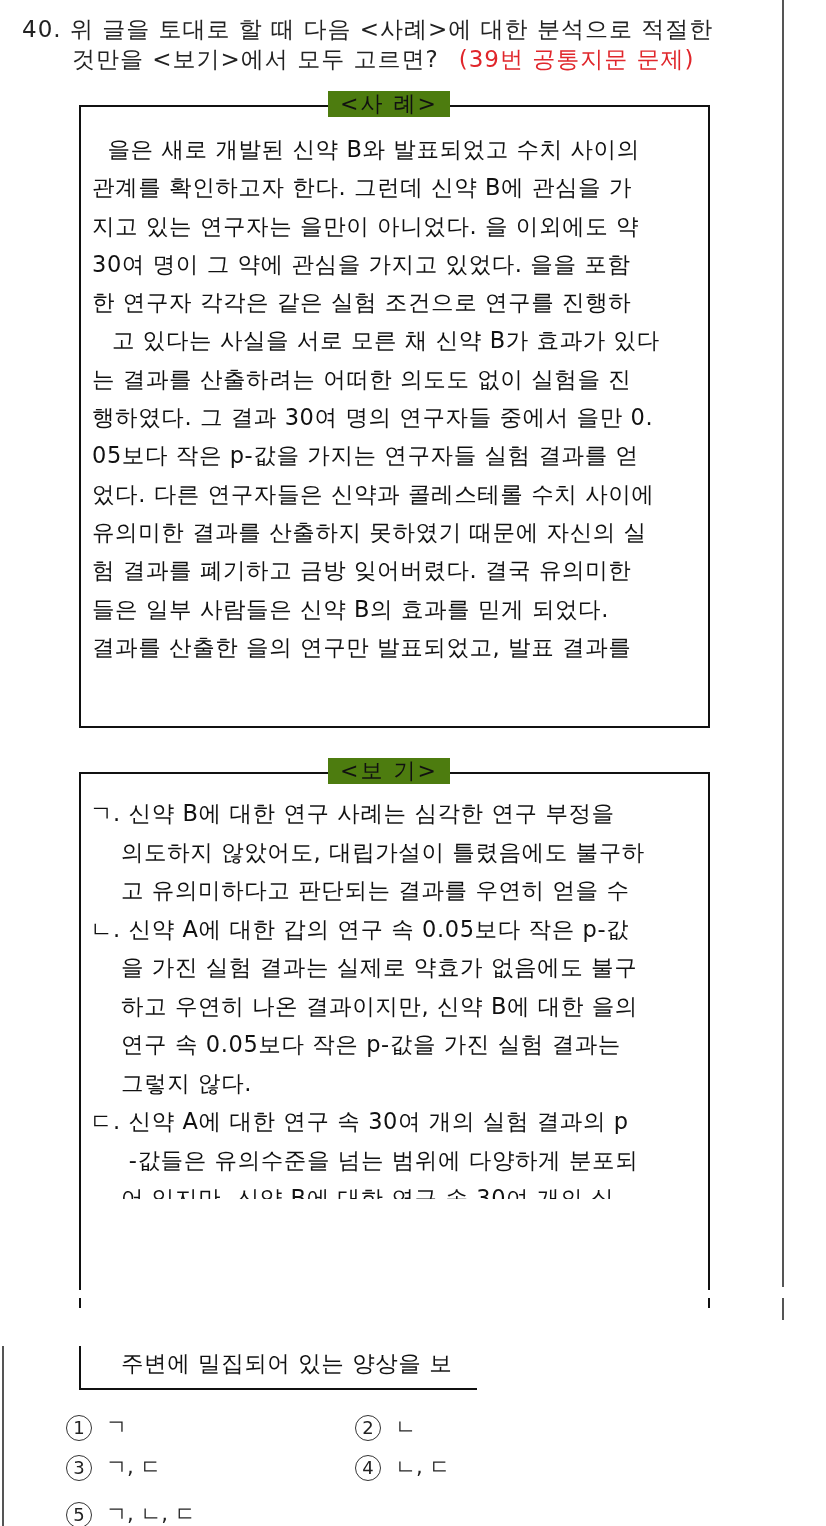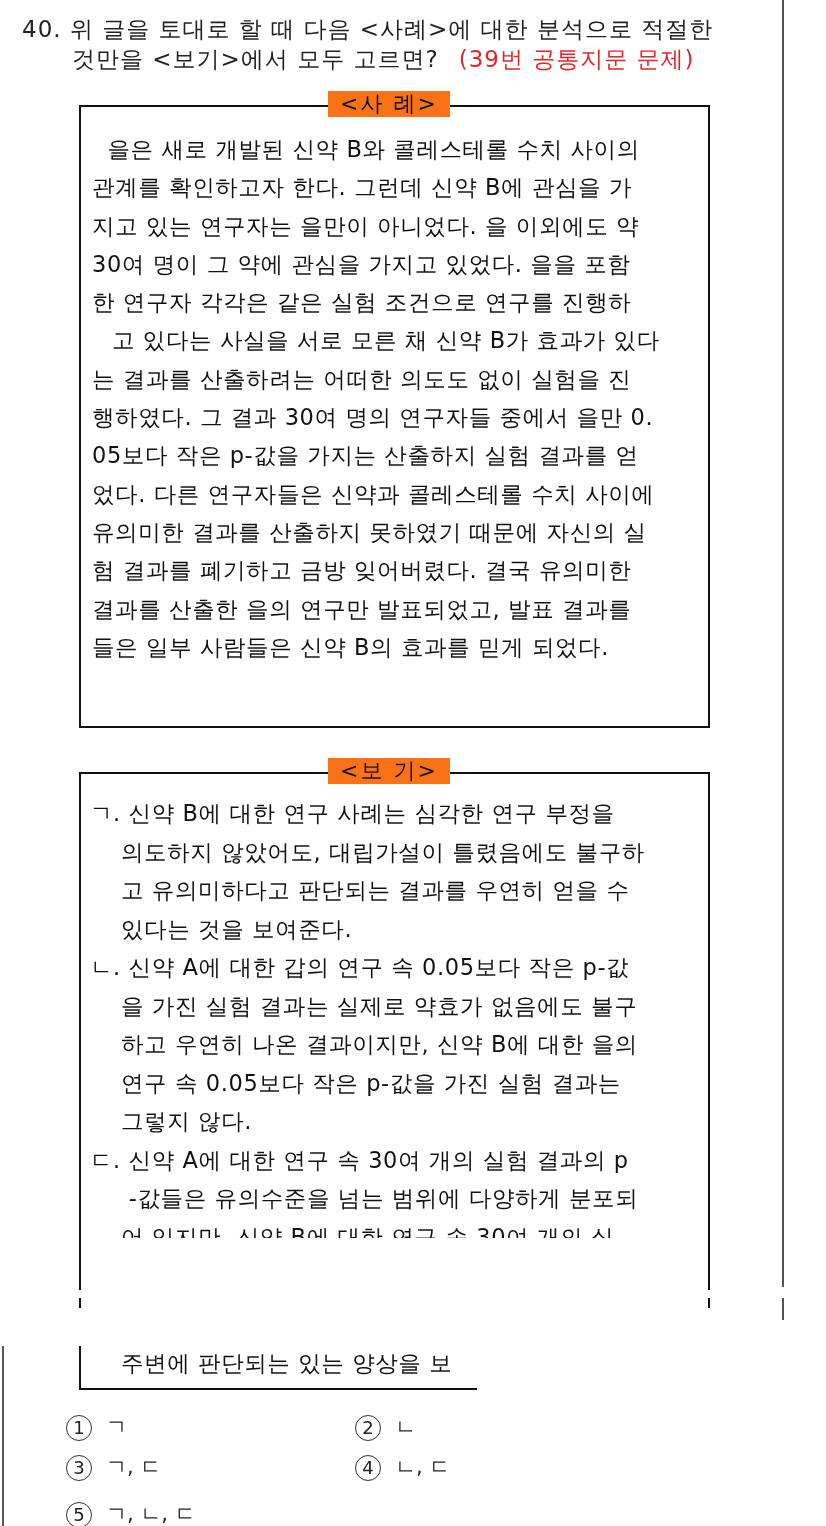--- a/index.html
+++ b/index.html
@@ -3,21 +3,21 @@
   <meta charset="utf-8">
   <style>
     html, body { margin: 0; padding: 0; background: #ffffff; }
     body { width: 826px; height: 1526px; position: relative; overflow: hidden;
            font-family: "DejaVu Sans", sans-serif; color: #111; }
     .abs { position: absolute; }
     .q-line { font-size: 23px; letter-spacing: 1px; color: #222; white-space: nowrap; }
     .q-red { color: #e0262b; margin-left: 20px; }
     .vline { position: absolute; width: 2px; background: #555; }
     .box { position: absolute; border: 2px solid #111; box-sizing: border-box; }
-    .box-title { position: absolute; background: #f97316; padding: 0 12px; font-size: 22px;
+    .box-title { position: absolute; background: #4d7c0f; padding: 0 12px; font-size: 22px;
                  line-height: 26px; white-space: nowrap; letter-spacing: 2px; }
     .para { position: absolute; font-size: 22.5px; line-height: 38.3px; letter-spacing: 0.6px;
             white-space: nowrap; }
     .para div { height: 38.3px; }
     .bogi-line { position: absolute; font-size: 22.5px; line-height: 38.5px; letter-spacing: 0.6px; white-space: nowrap; }
     .tick { position: absolute; width: 2px; height: 10px; background: #111; }
     .choice { position: absolute; font-size: 21px; white-space: nowrap; color: #222; }
     .choice .num { display: inline-block; width: 24px; height: 24px; border: 1.5px solid #333; border-radius: 50%;
                    text-align: center; line-height: 24px; font-size: 18px; margin-right: 14px; vertical-align: middle; }
   </style>
@@ -32,59 +32,58 @@
   <span>40.</span>
   <span>위 글을 토대로 할 때 다음 &lt;사례&gt;에 대한 분석으로 적절한</span>
 </div>
 <div class="abs q-line" style="left:72px; top:44px;">
   <span>것만을 &lt;보기&gt;에서 모두 고르면?</span><span class="q-red">(39번 공통지문 문제)</span>
 </div>
 
 <div class="box" style="left:79px; top:105px; width:631px; height:623px;"></div>
 <div class="box-title" style="left:328px; top:91px;">&lt;사  례&gt;</div>
 <div class="para" style="left:92px; top:130px;">
-  <div style="white-space: pre;">  을은 새로 개발된 신약 B와 콜레스테롤 수치 사이의</div>
+  <div style="white-space: pre;">  을은 새로 개발된 신약 B와 발표되었고 수치 사이의</div>
   <div style="white-space: pre;">관계를 확인하고자 한다. 그런데 신약 B에 관심을 가</div>
   <div style="white-space: pre;">지고 있는 연구자는 을만이 아니었다. 을 이외에도 약</div>
   <div style="white-space: pre;">30여 명이 그 약에 관심을 가지고 있었다. 을을 포함</div>
   <div style="white-space: pre;">한 연구자 각각은 같은 실험 조건으로 연구를 진행하</div>
   <div style="white-space: pre; margin-left: 20px;">고 있다는 사실을 서로 모른 채 신약 B가 효과가 있다</div>
   <div style="white-space: pre;">는 결과를 산출하려는 어떠한 의도도 없이 실험을 진</div>
   <div style="white-space: pre;">행하였다. 그 결과 30여 명의 연구자들 중에서 을만 0.</div>
-  <div style="white-space: pre;">05보다 작은 p-값을 가지는 산출하지 실험 결과를 얻</div>
+  <div style="white-space: pre;">05보다 작은 p-값을 가지는 연구자들 실험 결과를 얻</div>
   <div style="white-space: pre;">었다. 다른 연구자들은 신약과 콜레스테롤 수치 사이에</div>
   <div style="white-space: pre;">유의미한 결과를 산출하지 못하였기 때문에 자신의 실</div>
   <div style="white-space: pre;">험 결과를 폐기하고 금방 잊어버렸다. 결국 유의미한</div>
+  <div style="white-space: pre;">들은 일부 사람들은 신약 B의 효과를 믿게 되었다.</div>
   <div style="white-space: pre;">결과를 산출한 을의 연구만 발표되었고, 발표 결과를</div>
-  <div style="white-space: pre;">들은 일부 사람들은 신약 B의 효과를 믿게 되었다.</div>
 </div>
 
 <div class="abs" style="left:79px; top:772px; width:631px; height:518px; border:2px solid #111; border-bottom:none; box-sizing:border-box;"></div>
 <div class="box-title" style="left:328px; top:758px;">&lt;보  기&gt;</div>
 <div class="tick" style="left:79px; top:1298px;"></div>
 <div class="tick" style="left:708px; top:1298px;"></div>
 
 <div class="para" style="left:90px; top:794px; line-height:38.5px;">
   <div style="height: 38.5px; white-space: pre;">ㄱ. 신약 B에 대한 연구 사례는 심각한 연구 부정을</div>
   <div style="height: 38.5px; white-space: pre;">    의도하지 않았어도, 대립가설이 틀렸음에도 불구하</div>
   <div style="height: 38.5px; white-space: pre;">    고 유의미하다고 판단되는 결과를 우연히 얻을 수</div>
-  <div style="height: 38.5px; white-space: pre;">    있다는 것을 보여준다.</div>
   <div style="height: 38.5px; white-space: pre;">ㄴ. 신약 A에 대한 갑의 연구 속 0.05보다 작은 p-값</div>
   <div style="height: 38.5px; white-space: pre;">    을 가진 실험 결과는 실제로 약효가 없음에도 불구</div>
   <div style="height: 38.5px; white-space: pre;">    하고 우연히 나온 결과이지만, 신약 B에 대한 을의</div>
   <div style="height: 38.5px; white-space: pre;">    연구 속 0.05보다 작은 p-값을 가진 실험 결과는</div>
   <div style="height: 38.5px; white-space: pre;">    그렇지 않다.</div>
   <div style="height: 38.5px; white-space: pre;">ㄷ. 신약 A에 대한 연구 속 30여 개의 실험 결과의 p</div>
   <div style="height: 38.5px; white-space: pre;">     -값들은 유의수준을 넘는 범위에 다양하게 분포되</div>
   <div style="overflow: hidden; height: 20px; white-space: pre;">    어 있지만, 신약 B에 대한 연구 속 30여 개의 실</div>
 </div>
 
 <div class="abs" style="left:79px; top:1346px; width:398px; height:44px; border-left:2px solid #111; border-bottom:2px solid #111; box-sizing:border-box;"></div>
 <div class="abs" style="left:90px; top:1344px; width:387px; height:40px; overflow:hidden;">
-  <div class="bogi-line" style="left: 0px; top: 0px; white-space: pre;">    주변에 판단되는 있는 양상을 보</div>
+  <div class="bogi-line" style="left: 0px; top: 0px; white-space: pre;">    주변에 밀집되어 있는 양상을 보</div>
 </div>
 
 <div class="choice" style="left:66px; top:1413px;">
   <span class="num">1</span><span>ㄱ</span>
 </div>
 <div class="choice" style="left:355px; top:1413px;">
   <span class="num">2</span><span>ㄴ</span>
 </div>
 <div class="choice" style="left:66px; top:1453px;">
   <span class="num">3</span><span>ㄱ, ㄷ</span>

